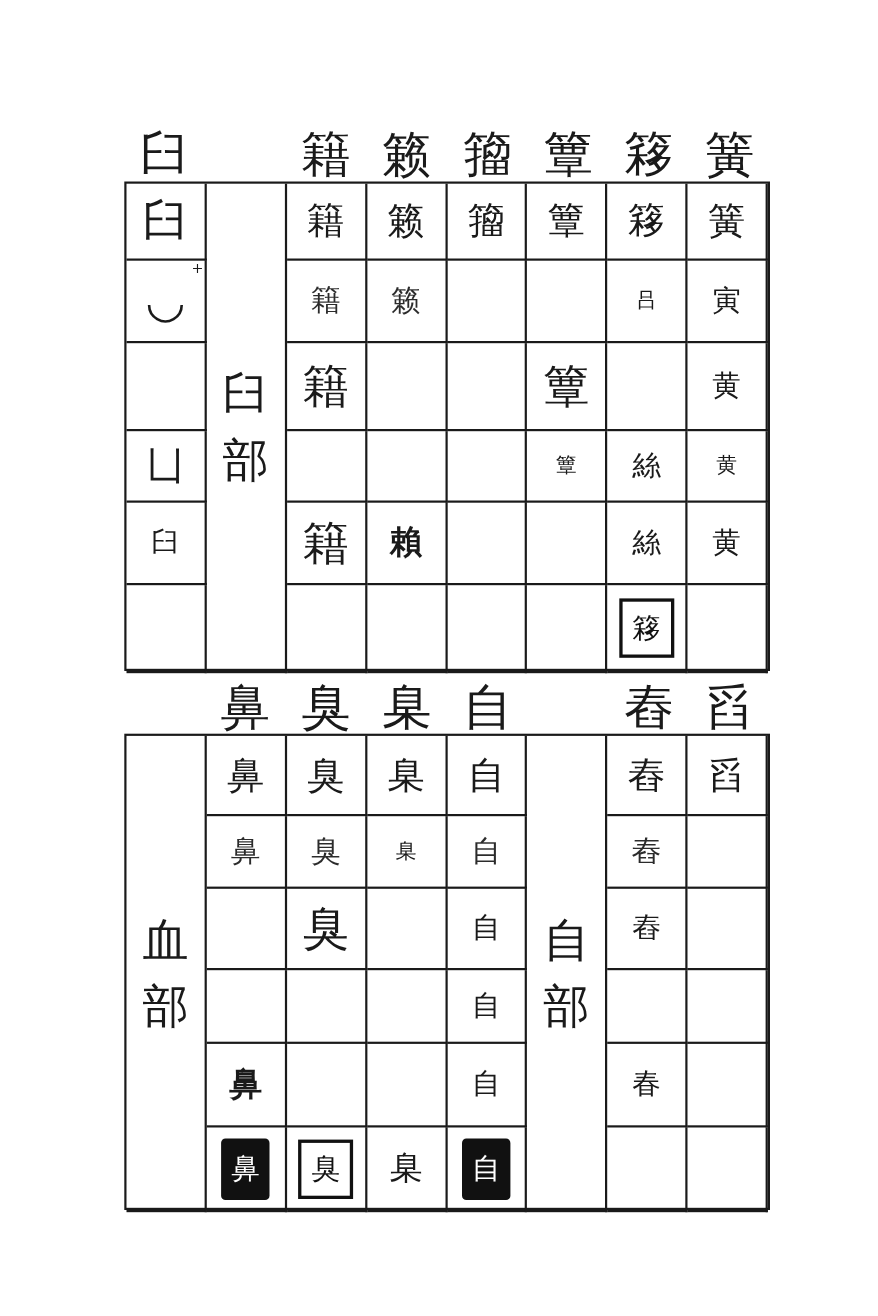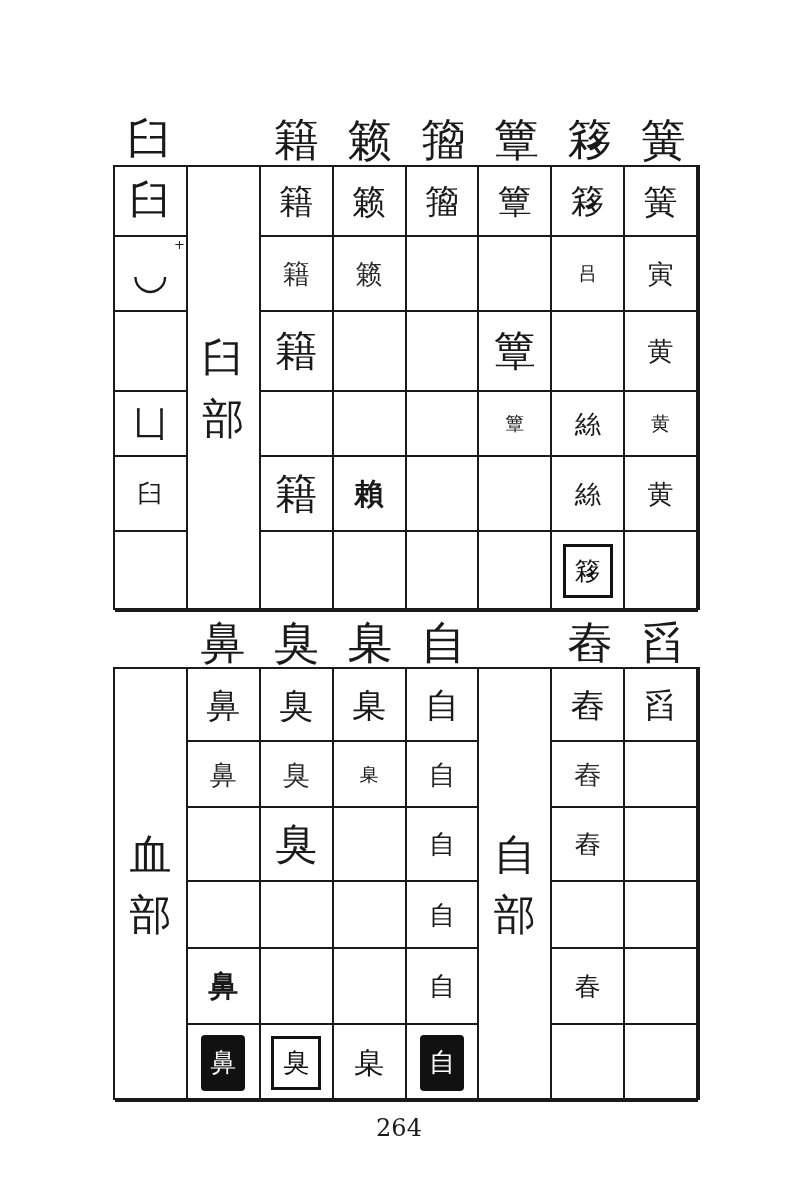--- a/index.html
+++ b/index.html
@@ -271,14 +271,13 @@
       <div class="cell" style="grid-area: 6 / 4;">
         <span class="stamp-ornament">臬</span>
       </div>
       <div class="cell" style="grid-area: 6 / 5;">
         <span class="stamp-black">自</span>
       </div>
       <div class="cell" style="grid-area: 6 / 7;"></div>
       <div class="cell" style="grid-area: 6 / 8;"></div>
     </div>
   <span class="artifact">+</span>
-  <div class="page-number">264</div>
 </div>
 
 </body></html>

